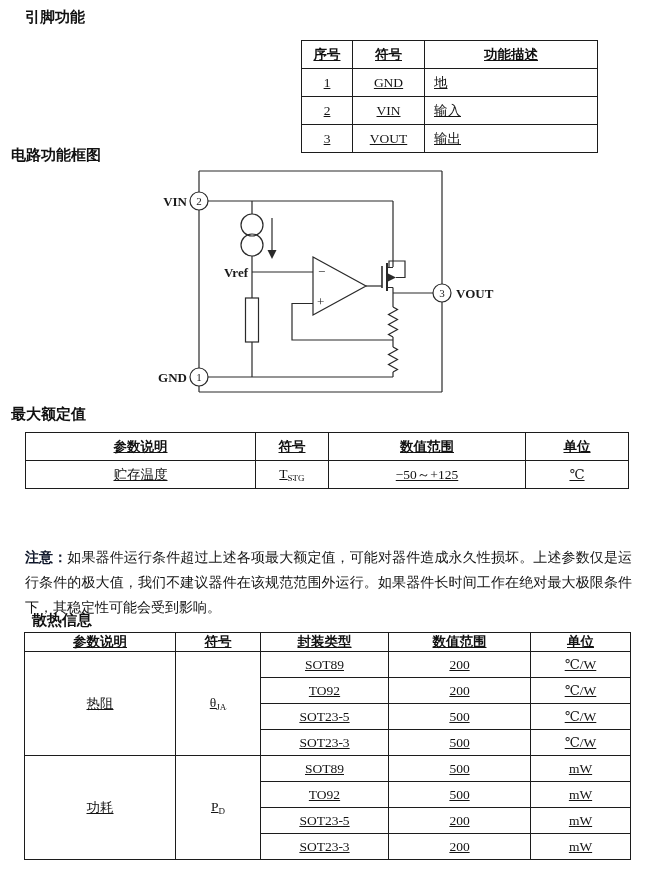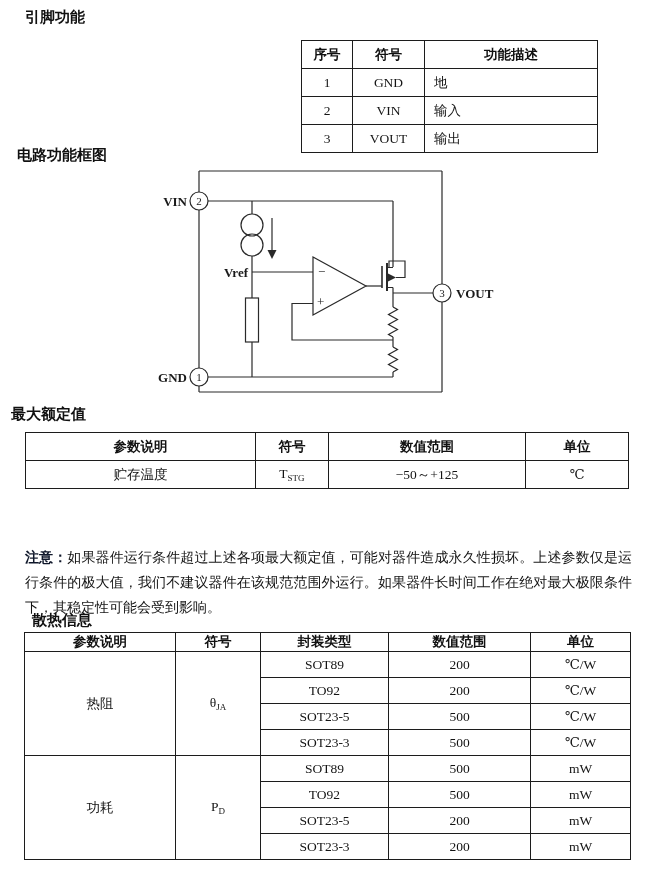--- a/index.html
+++ b/index.html
@@ -19,20 +19,21 @@
     color:#111;
     white-space:nowrap;
   }
   table {
     border-collapse:collapse;
     table-layout:fixed;
     position:absolute;
     background:#fff;
     font-size:13.5px;
     color:#141414;
+    text-decoration:underline;
   }
   th, td {
     border:1px solid #1c1c1c;
     text-align:center;
     vertical-align:middle;
     padding:0;
     overflow:hidden;
   }
   th {
     font-family:"Liberation Sans","DejaVu Sans",sans-serif;
@@ -73,21 +74,21 @@
   .cktfill { fill:#2a2a2a; stroke:none; }
   .cktlabel { font-family:"Liberation Serif","DejaVu Serif",serif; font-weight:bold; font-size:13px; }
   .pinnum { font-family:"Liberation Serif","DejaVu Serif",serif; font-size:11px; }
   .opsign { font-family:"Liberation Serif","DejaVu Serif",serif; font-size:13px; }
 </style>
 </head>
 <body>
 
 <div class="abs sect-heading" style="left:25px; top:8px;">引脚功能</div>
 
-<div class="abs sect-heading" style="left:17px; top:146px;">电路功能框图</div>
+<div class="abs sect-heading" style="left:11px; top:146px;">电路功能框图</div>
 
 <div class="abs sect-heading" style="left:11px; top:405px;">最大额定值</div>
 
 <div class="abs sect-heading" style="left:32px; top:611px;">散热信息</div>
 
 <table id="pin-table">
   <colgroup>
       <col style="width:51px">
       <col style="width:72px">
       <col style="width:173px">

